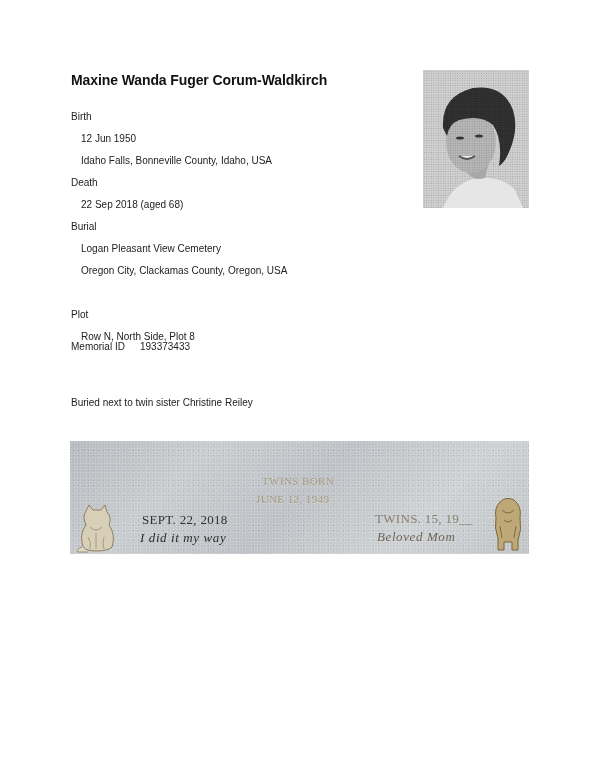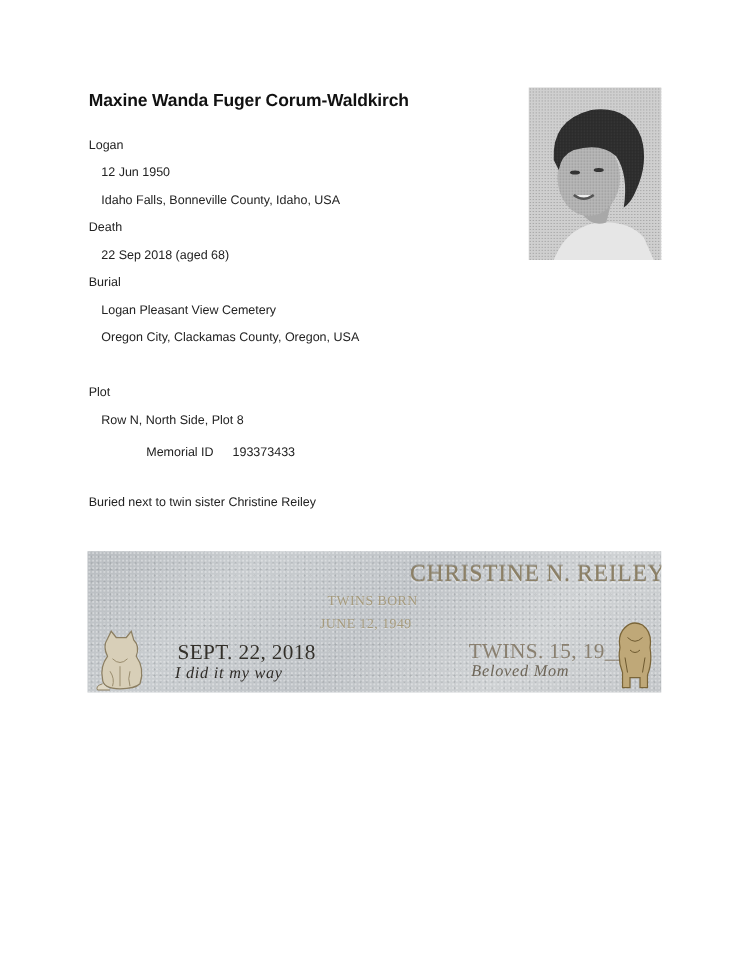--- a/index.html
+++ b/index.html
@@ -17,48 +17,48 @@
   .photo svg { position: absolute; left: 0; top: 0; }
   .stone { position: absolute; left: 70px; top: 441px; width: 459px; height: 113px; overflow: hidden;
            background: linear-gradient(135deg, #b8bcc0 0%, #c9cdd0 25%, #bfc3c7 50%, #cfd2d4 75%, #c3c6c9 100%); }
   .stone::before { content: ""; position: absolute; inset: 0;
            background-image: radial-gradient(rgba(255,255,255,0.35) 0.6px, transparent 1px),
                              radial-gradient(rgba(90,95,100,0.25) 0.6px, transparent 1px);
            background-size: 3px 3px, 5px 5px; background-position: 0 0, 1px 2px; }
   .eng { position: absolute; font-family: "Liberation Serif", "DejaVu Serif", serif; white-space: nowrap; }
   .name { font-size: 19px; color: #8c8066; letter-spacing: 0.5px; text-shadow: 0 1px 0 rgba(255,255,255,0.35), 0 -1px 0 rgba(60,50,30,0.35); }
   .mid { font-size: 11px; color: #a59a7c; letter-spacing: 0.4px; text-shadow: 0 1px 0 rgba(255,255,255,0.3); }
-  .date { font-size: 17px; color: #33302a; letter-spacing: 0.3px; font-family: Liberation Serif, serif; }
+  .date { font-size: 13px; color: #33302a; letter-spacing: 0.3px; font-family: Liberation Serif, serif; }
   .date.faint { color: #8a8070; }
   .motto { font-size: 13px; font-style: italic; color: #2f2c28; letter-spacing: 0.6px; }
   .motto.faint { color: #6e6658; }
   .cat, .dog { position: absolute; }
 </style>
 </head>
 <body>
 
 <div>
 
   <div class="title">Maxine Wanda Fuger Corum-Waldkirch</div>
 
-  <div class="line lbl" style="top:111px">Logan</div>
+  <div class="line lbl" style="top:111px">Birth</div>
   <div class="line ind" style="top:133px">12 Jun 1950</div>
   <div class="line ind" style="top:155px">Idaho Falls, Bonneville County, Idaho, USA</div>
 
   <div class="line lbl" style="top:177px">Death</div>
   <div class="line ind" style="top:199px">22 Sep 2018 (aged 68)</div>
 
   <div class="line lbl" style="top:221px">Burial</div>
   <div class="line ind" style="top:243px">Logan Pleasant View Cemetery</div>
   <div class="line ind" style="top:265px">Oregon City, Clackamas County, Oregon, USA</div>
 
   <div class="line lbl" style="top:309px">Plot</div>
   <div class="line ind" style="top:331px">Row N, North Side, Plot 8</div>
 
-  <div class="line lbl" style="top:357px; width:200px;margin-left:46px;">
+  <div class="line lbl" style="top:341px; width:200px;">
     <span>Memorial ID</span>
     <span class="memval" style="left:69px; top:0;">193373433</span>
   </div>
 
   <div class="line lbl" style="top:397px">Buried next to twin sister Christine Reiley</div>
 
   <div class="photo">
     <svg width="106" height="138" viewBox="0 0 106 138">
       <defs>
         <pattern id="ht" width="2.4" height="2.4" patternUnits="userSpaceOnUse">
@@ -77,21 +77,20 @@
       <path d="M20 58 Q18 26 50 18 Q80 14 90 40 Q96 60 86 82 Q82 92 76 96 Q80 70 70 55 Q58 44 36 50 Q26 54 24 66 Z" fill="url(#ht)" opacity="0.4"></path>
 
       <ellipse cx="37" cy="68" rx="4" ry="1.6" fill="#333"></ellipse>
       <ellipse cx="56" cy="66" rx="4" ry="1.6" fill="#333"></ellipse>
 
       <path d="M36 86 Q44 92 52 86" stroke="#555" stroke-width="2" fill="#eee"></path>
     </svg>
   </div>
 
   <div class="stone">
-    <div class="eng name" style="left:258px; top:8px;">CHRISTINE N. REILEY</div>
 
     <div class="eng mid" style="left:192px; top:34px;">TWINS BORN</div>
     <div class="eng mid" style="left:186px; top:52px;">JUNE 12, 1949</div>
 
     <div class="eng date" style="left:72px; top:71px;">SEPT. 22, 2018</div>
     <div class="eng motto" style="left:70px; top:89px;">I did it my way</div>
 
     <div class="eng date faint" style="left:305px; top:70px;">TWINS. 15, 19__</div>
     <div class="eng motto faint" style="left:307px; top:88px;">Beloved Mom</div>
 

